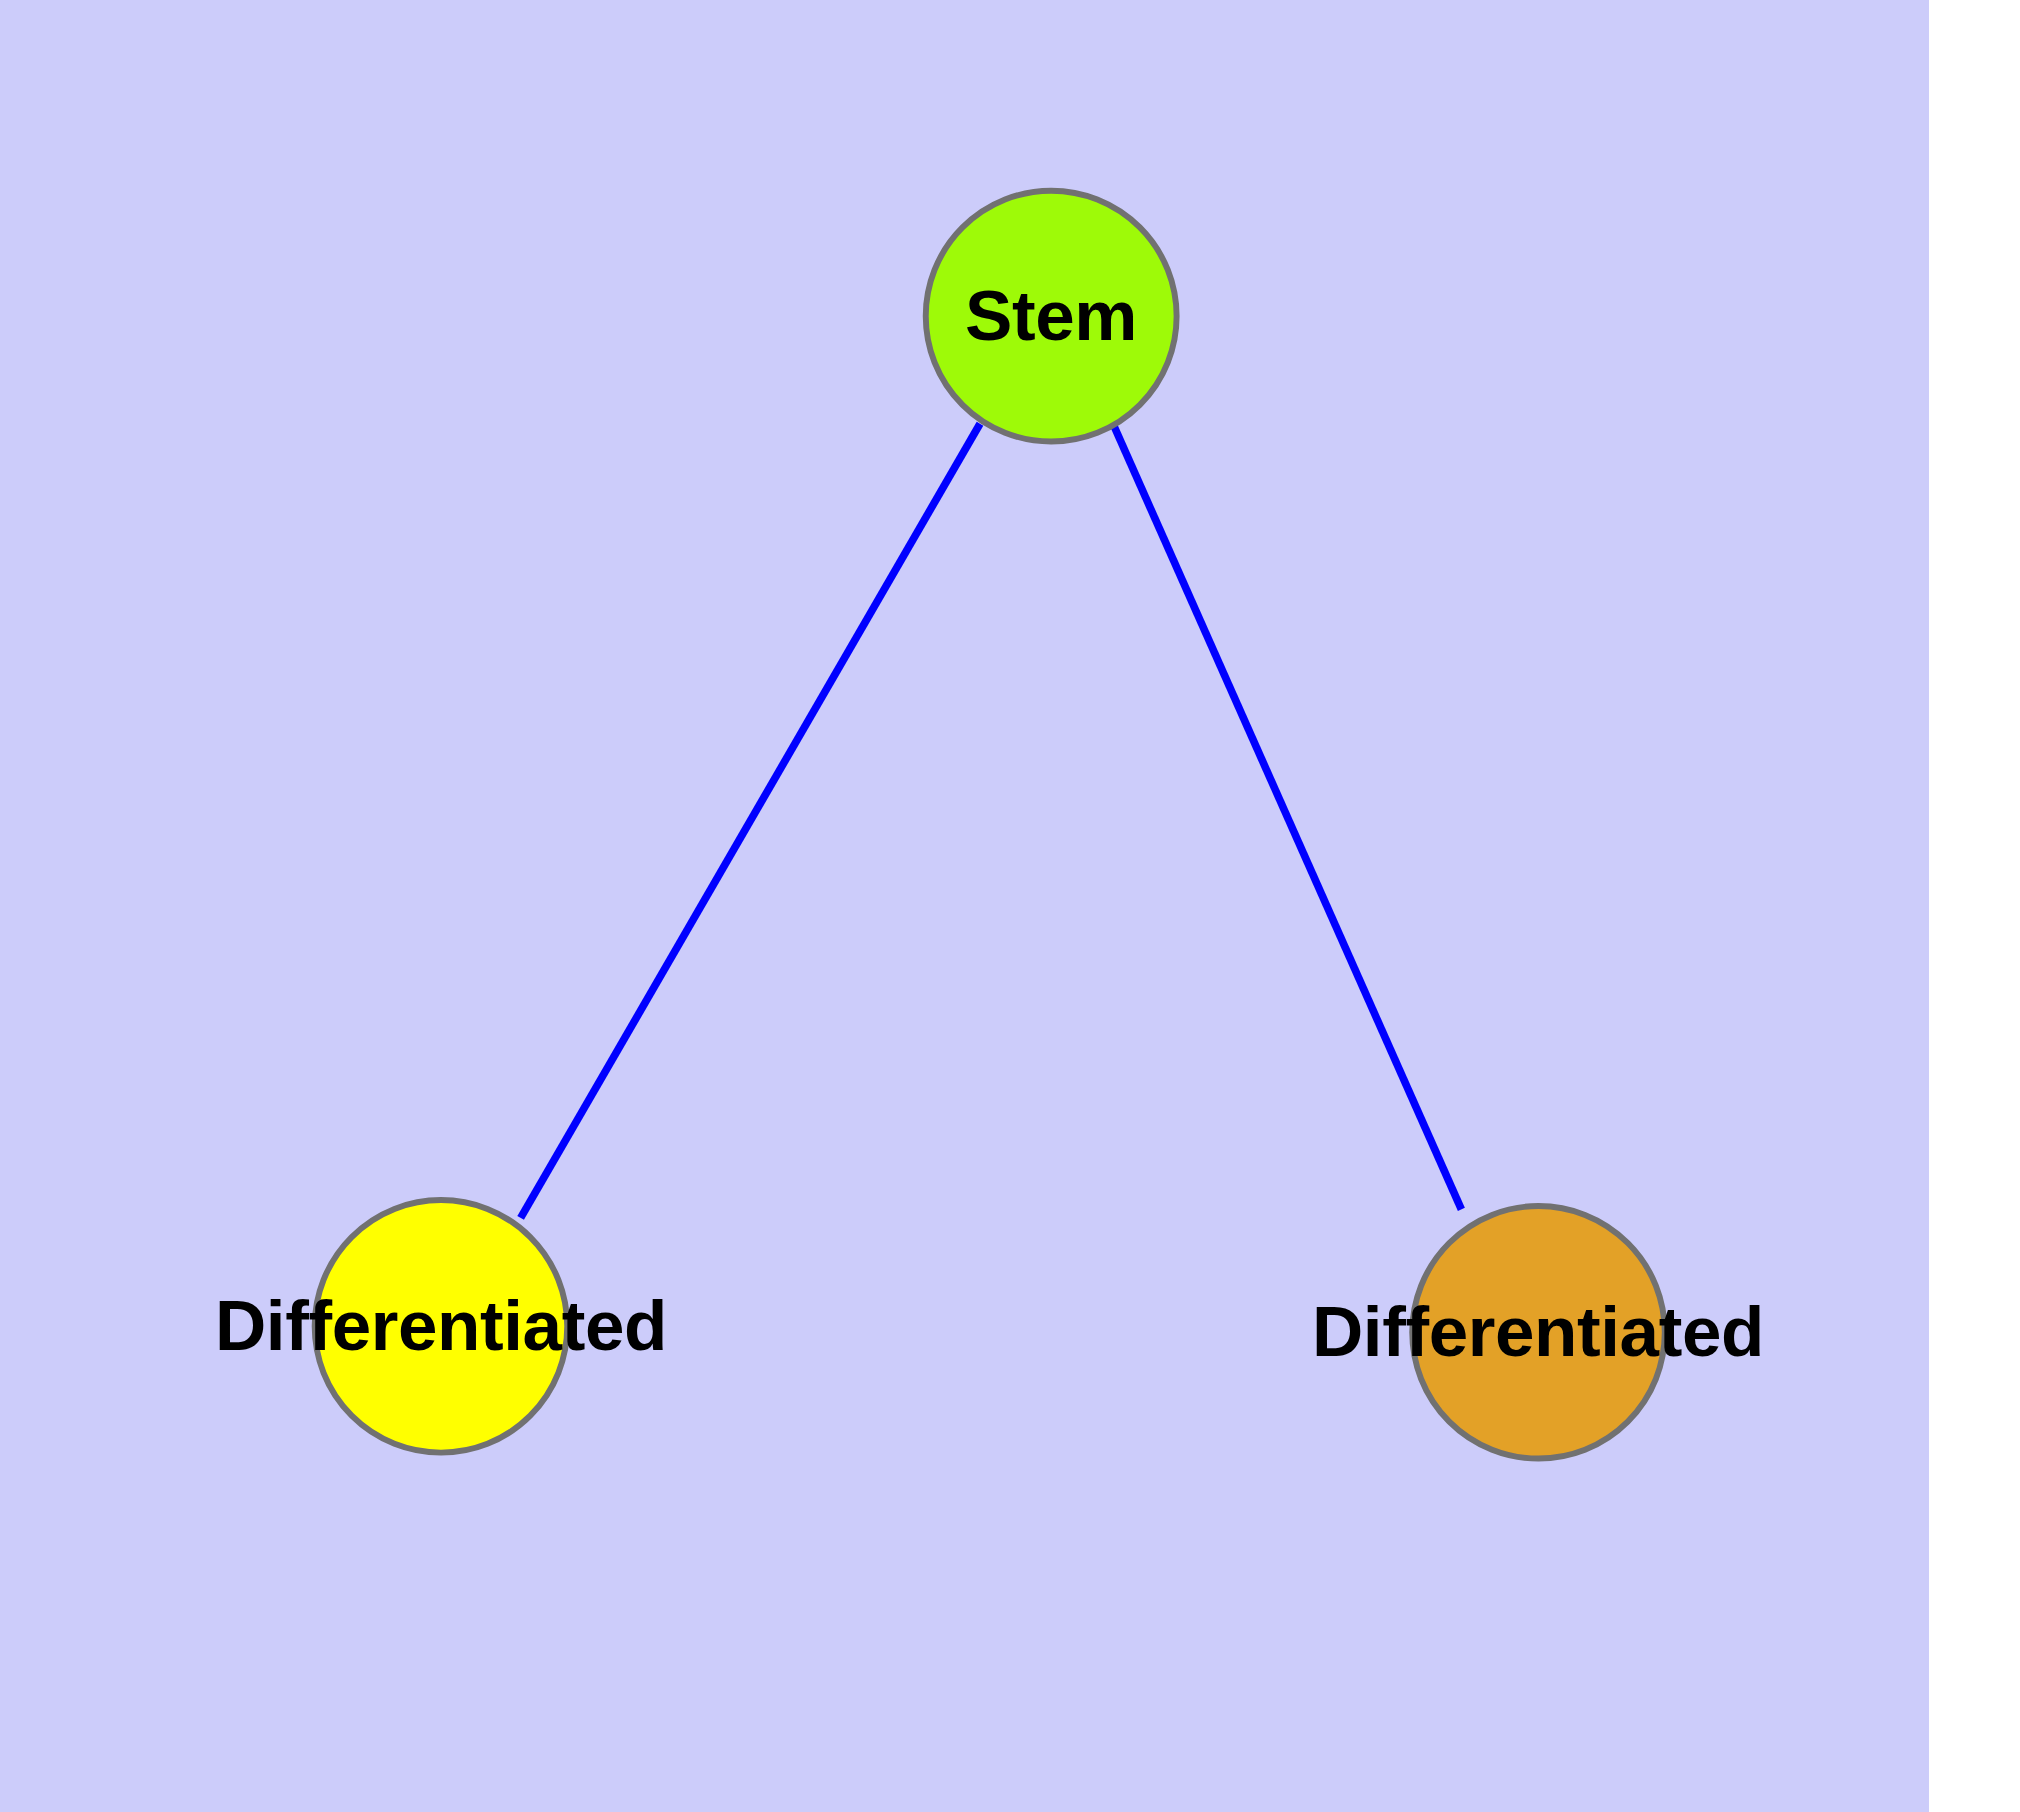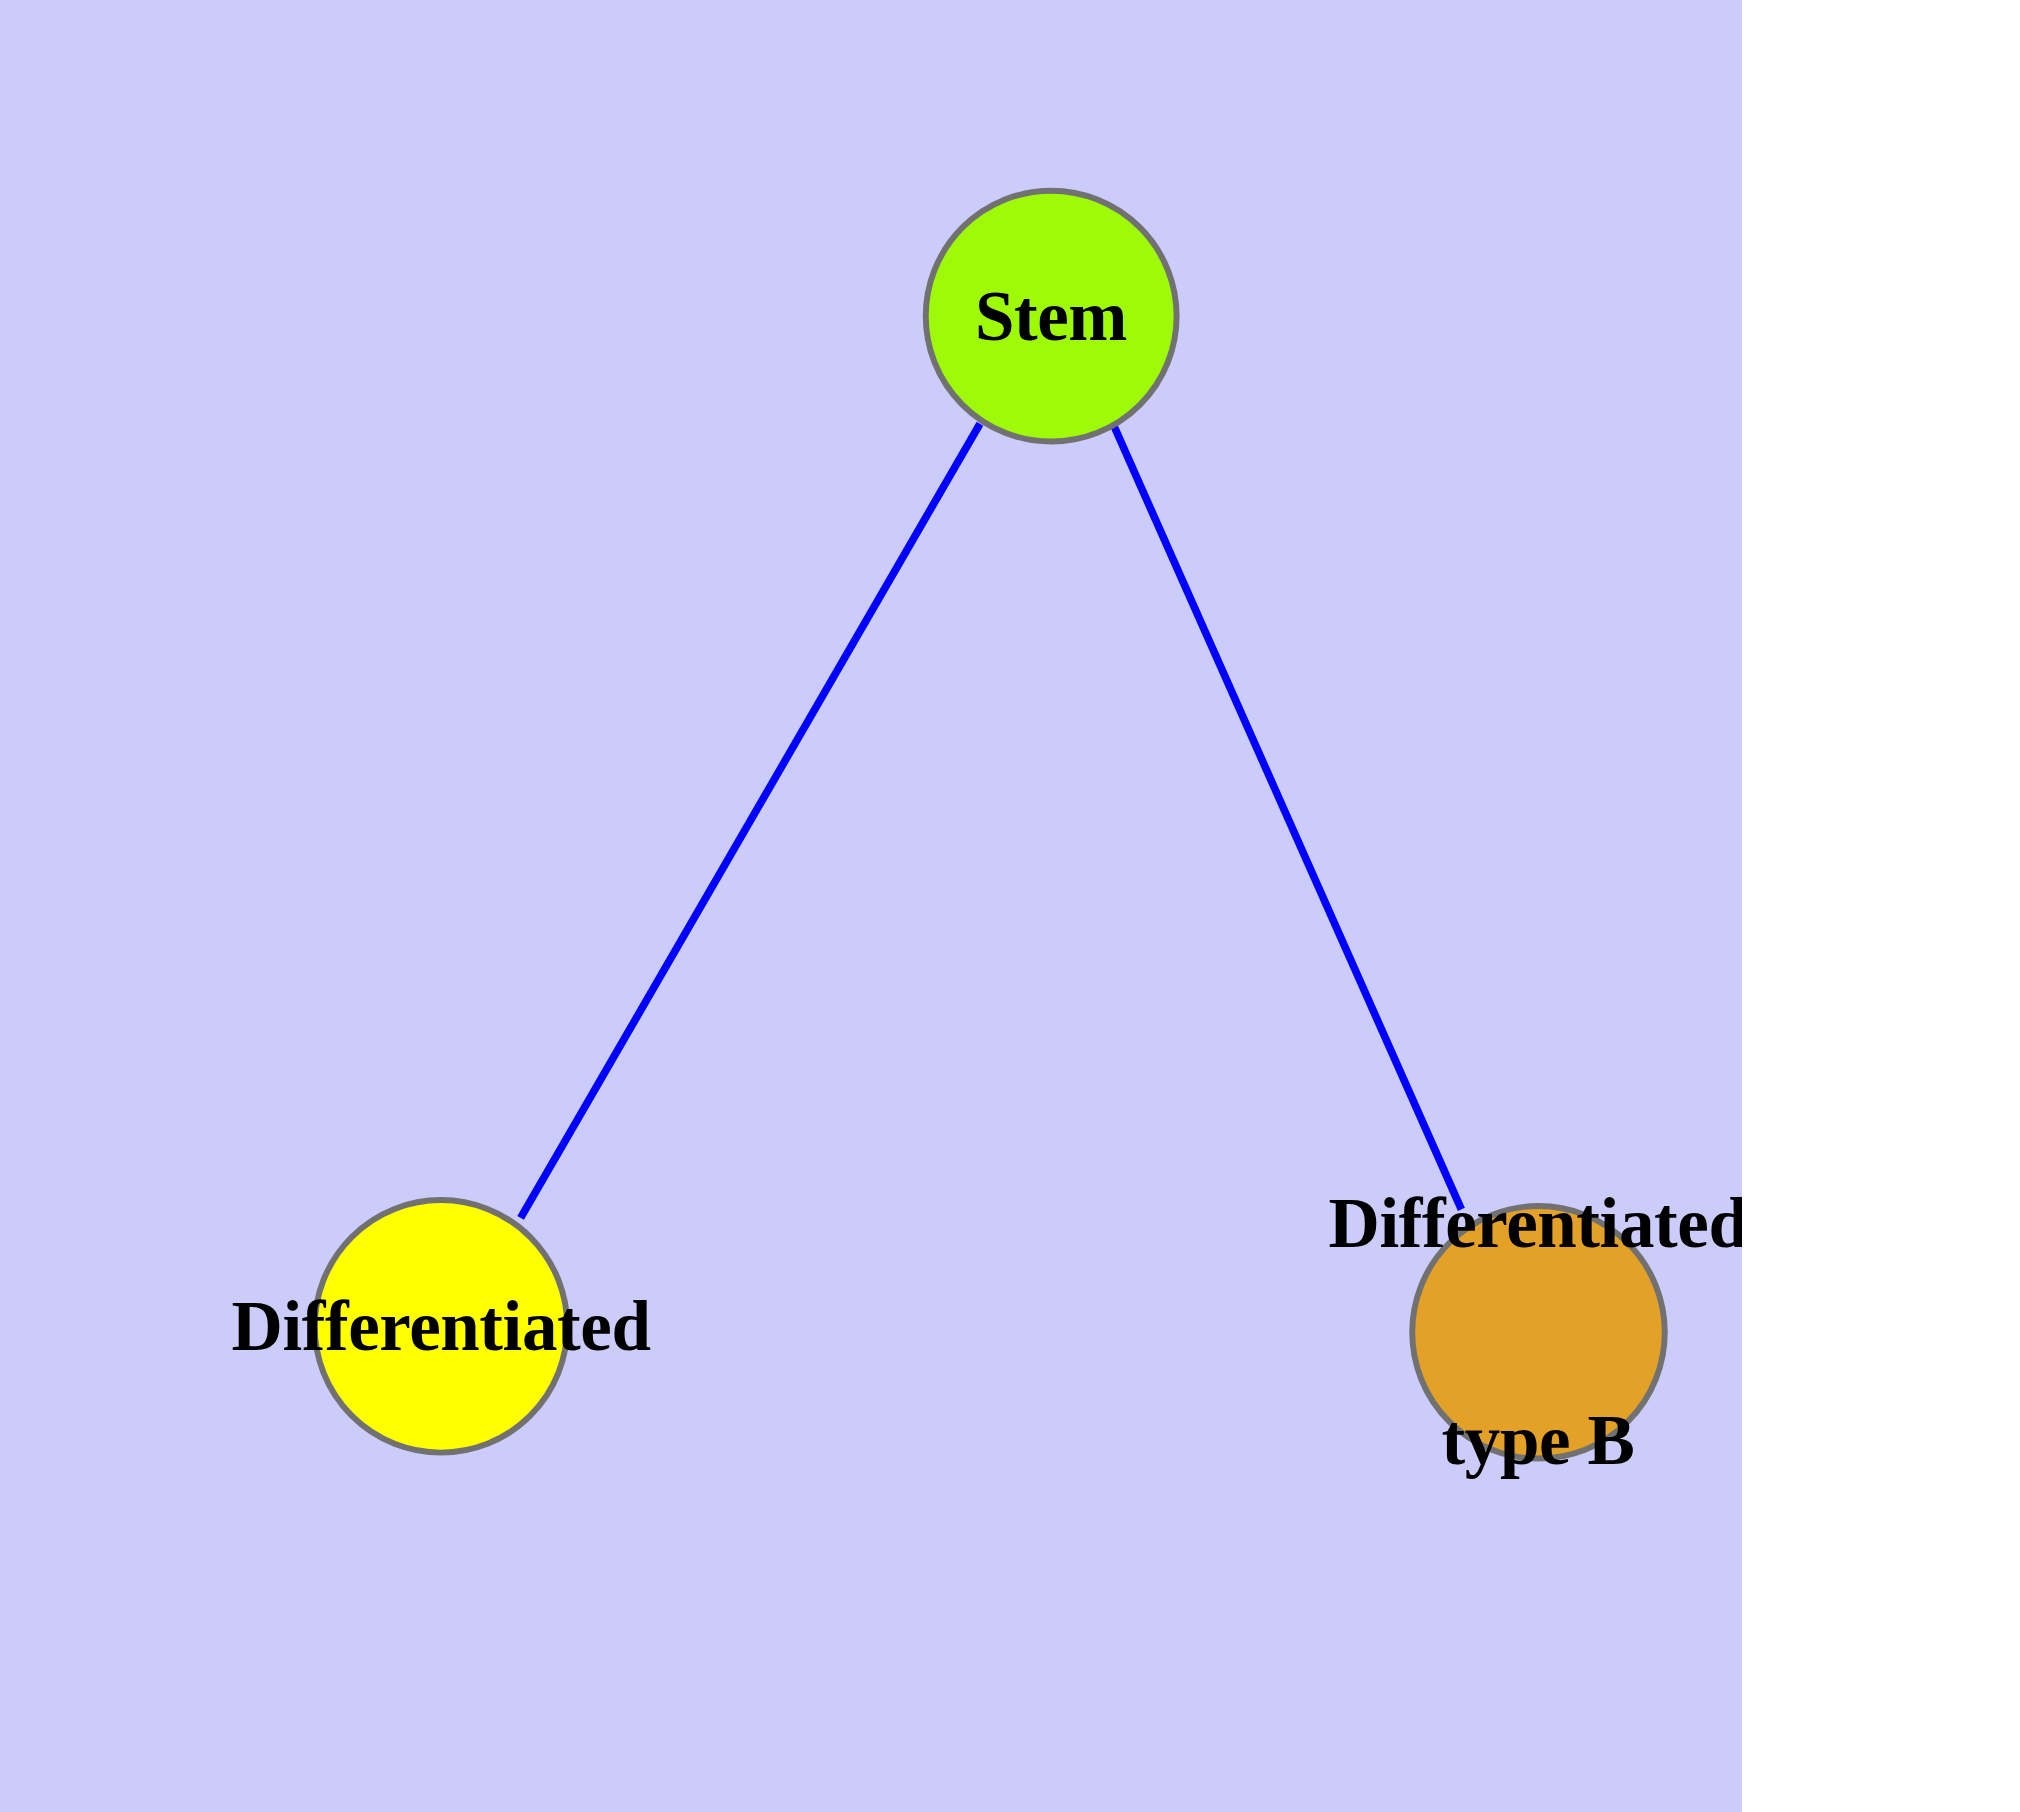--- a/index.html
+++ b/index.html
@@ -55,21 +55,21 @@
   .label-leaf-b {
     font-size: 71px;
     left: 1517px;
     top: 1324px;
     transform: translate(-50%, -50%);
   }
 </style>
 </head>
 <body>
 
-<div id="stage" style="width: 1742px; height: 1812px; font-family: Liberation Serif, serif;">
+<div id="stage" style="width: 1929px; height: 1812px;">
 
   <div id="canvas-bg" style="background: rgb(204, 204, 250); width: 2021px; height: 1812px;"></div>
 
   <svg class="graph-layer" viewBox="0 0 2384 2138">
 
     <g>
       <line x1="1156" y1="500" x2="614" y2="1437" stroke="#0000ff" stroke-width="9" stroke-linecap="butt"></line>
       <line x1="1312" y1="498" x2="1724" y2="1427" stroke="#0000ff" stroke-width="9" stroke-linecap="butt"></line>
     </g>
 
@@ -84,17 +84,16 @@
   <div class="node-label label-root" style="left: 1051px; top: 316px; font-size: 71px; color: rgb(0, 0, 0);">
     <div>Stem</div>
   </div>
 
   <div class="node-label label-leaf-a" style="left: 441px; top: 1326px; font-size: 71px; color: rgb(0, 0, 0);">
     <div>Differentiated</div>
   </div>
 
   <div class="node-label label-leaf-b" style="left: 1538px; top: 1332px; font-size: 71px; color: rgb(0, 0, 0);">
     <div>Differentiated</div>
-    <div>type B</div>
   </div>
 
 </div>
 
 
 </body></html>

